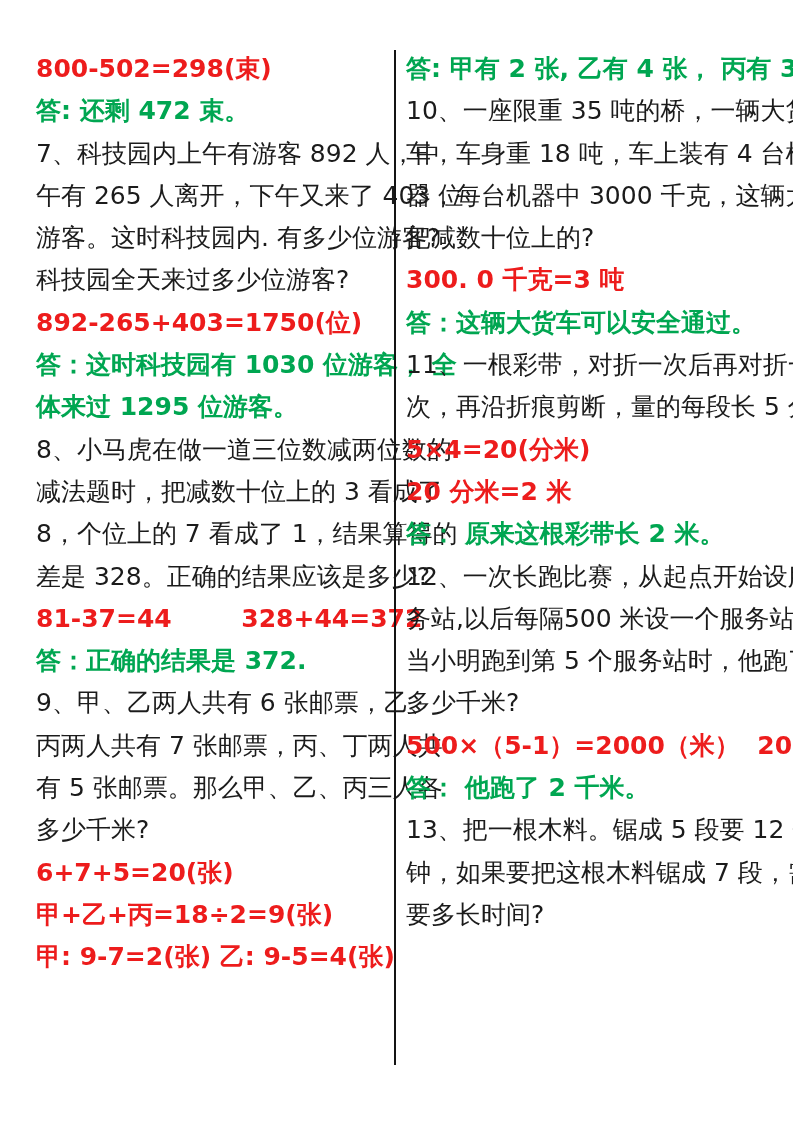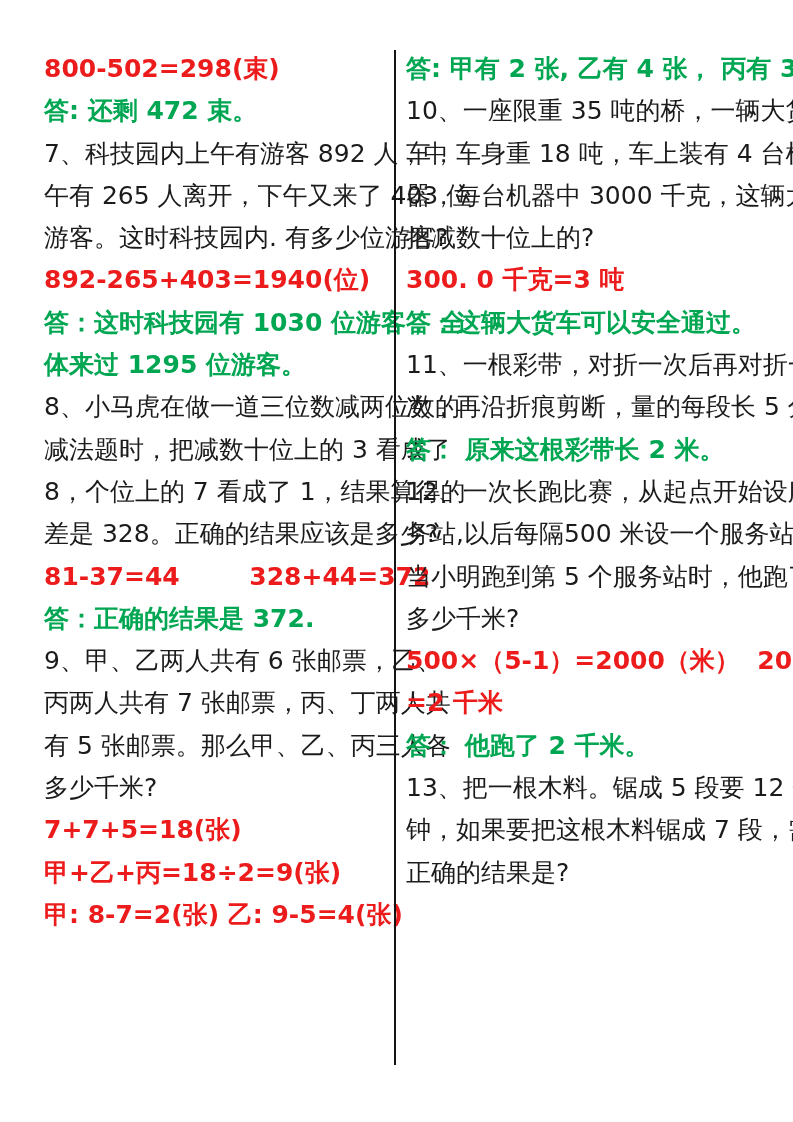--- a/index.html
+++ b/index.html
@@ -12,21 +12,21 @@
     width: 793px;
     height: 1122px;
     background: #ffffff;
     overflow: hidden;
     font-family: "DejaVu Sans", sans-serif;
   }
   .column {
     position: absolute;
     top: 48px;
   }
-  .column-left  { left: 44px;  width: 350px; }
+  .column-left  { left: 36px;  width: 350px; }
   .column-right { left: 406px; width: 382px; }
   .divider {
     position: absolute;
     left: 394px;
     top: 50px;
     width: 2px;
     height: 1015px;
     background: #141414;
   }
   .line {
@@ -43,53 +43,55 @@
 </head>
 <body>
 
 <div class="page">
   <div class="column column-left">
       <div class="line red">800-502=298(束)</div>
       <div class="line green">答: 还剩 472 束。</div>
       <div class="line black">7、科技园内上午有游客 892 人，中</div>
       <div class="line black">午有 265 人离开，下午又来了 403 位</div>
       <div class="line black">游客。这时科技园内. 有多少位游客?</div>
-      <div class="line red">892-265+403=1940(位)</div>
+      <div class="line black">科技园全天来过多少位游客?</div>
+      <div class="line red">892-265+403=1750(位)</div>
       <div class="line green">答：这时科技园有 1030 位游客， 全</div>
       <div class="line green">体来过 1295 位游客。</div>
       <div class="line black">8、小马虎在做一道三位数减两位数的</div>
       <div class="line black">减法题时，把减数十位上的 3 看成了</div>
       <div class="line black">8，个位上的 7 看成了 1，结果算得的</div>
       <div class="line black">差是 328。正确的结果应该是多少?</div>
       <div class="line red">81-37=44        328+44=372</div>
       <div class="line green">答：正确的结果是 372.</div>
       <div class="line black">9、甲、乙两人共有 6 张邮票，乙、</div>
       <div class="line black">丙两人共有 7 张邮票，丙、丁两人共</div>
       <div class="line black">有 5 张邮票。那么甲、乙、丙三人各</div>
       <div class="line black">多少千米?</div>
-      <div class="line red">7+7+5=18(张)</div>
+      <div class="line red">6+7+5=20(张)</div>
       <div class="line red">甲+乙+丙=18÷2=9(张)</div>
-      <div class="line red">甲: 8-7=2(张) 乙: 9-5=4(张)</div>
+      <div class="line red">甲: 9-7=2(张) 乙: 9-5=4(张)</div>
     </div>
   <div class="divider"></div>
   <div class="column column-right">
       <div class="line green">答: 甲有 2 张, 乙有 4 张， 丙有 3 张。</div>
       <div class="line black">10、一座限重 35 吨的桥，一辆大货</div>
       <div class="line black">车，车身重 18 吨，车上装有 4 台机</div>
       <div class="line black">器，每台机器中 3000 千克，这辆大</div>
       <div class="line black">把减数十位上的?</div>
       <div class="line red">300. 0 千克=3 吨</div>
       <div class="line green">答：这辆大货车可以安全通过。</div>
       <div class="line black">11、一根彩带，对折一次后再对折一</div>
       <div class="line black">次，再沿折痕剪断，量的每段长 5 分</div>
+      <div class="line red">5×4=20(分米)</div>
+      <div class="line red">20 分米=2 米</div>
       <div class="line green">答： 原来这根彩带长 2 米。</div>
       <div class="line black">12、一次长跑比赛，从起点开始设服</div>
       <div class="line black">务站,以后每隔500 米设一个服务站。</div>
       <div class="line black">当小明跑到第 5 个服务站时，他跑了</div>
       <div class="line black">多少千米?</div>
       <div class="line red">500×（5-1）=2000（米）  2000 米</div>
-      <div class="line red">=2 千米</div>
       <div class="line green">答： 他跑了 2 千米。</div>
       <div class="line black">13、把一根木料。锯成 5 段要 12 分</div>
       <div class="line black">钟，如果要把这根木料锯成 7 段，需</div>
-      <div class="line black">正确的结果是?</div>
+      <div class="line black">要多长时间?</div>
     </div>
 </div>
 
 </body></html>

